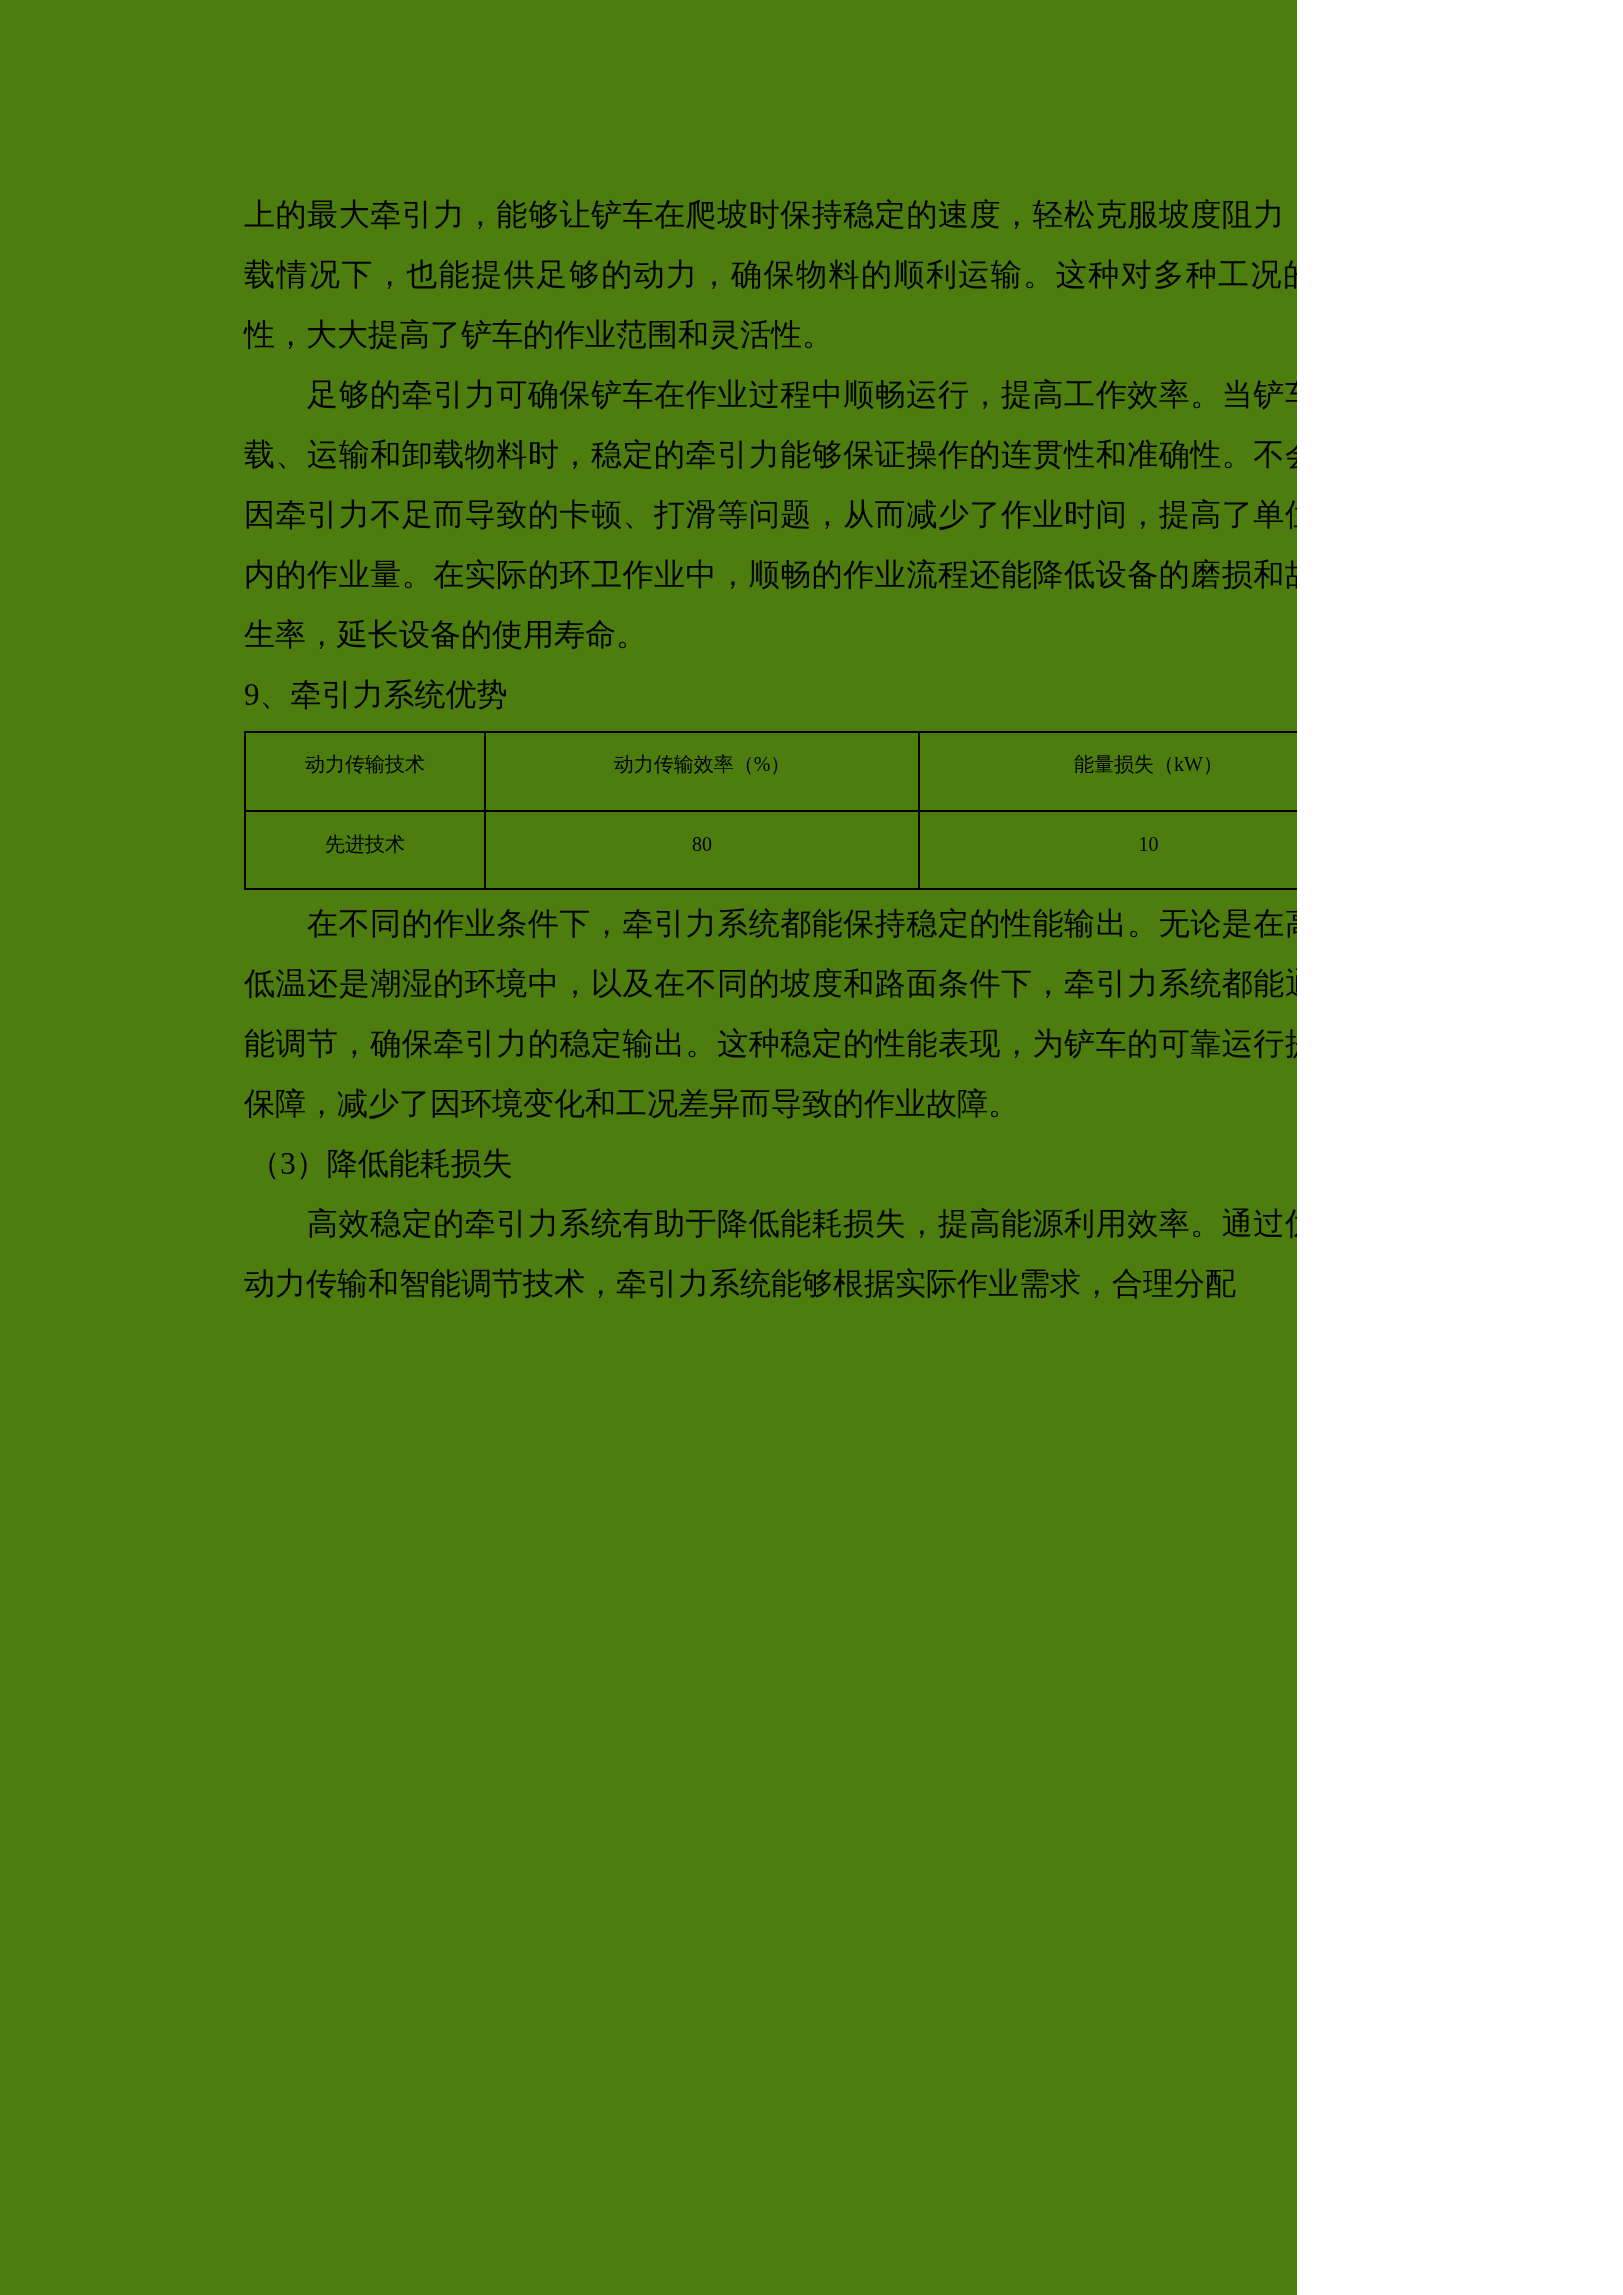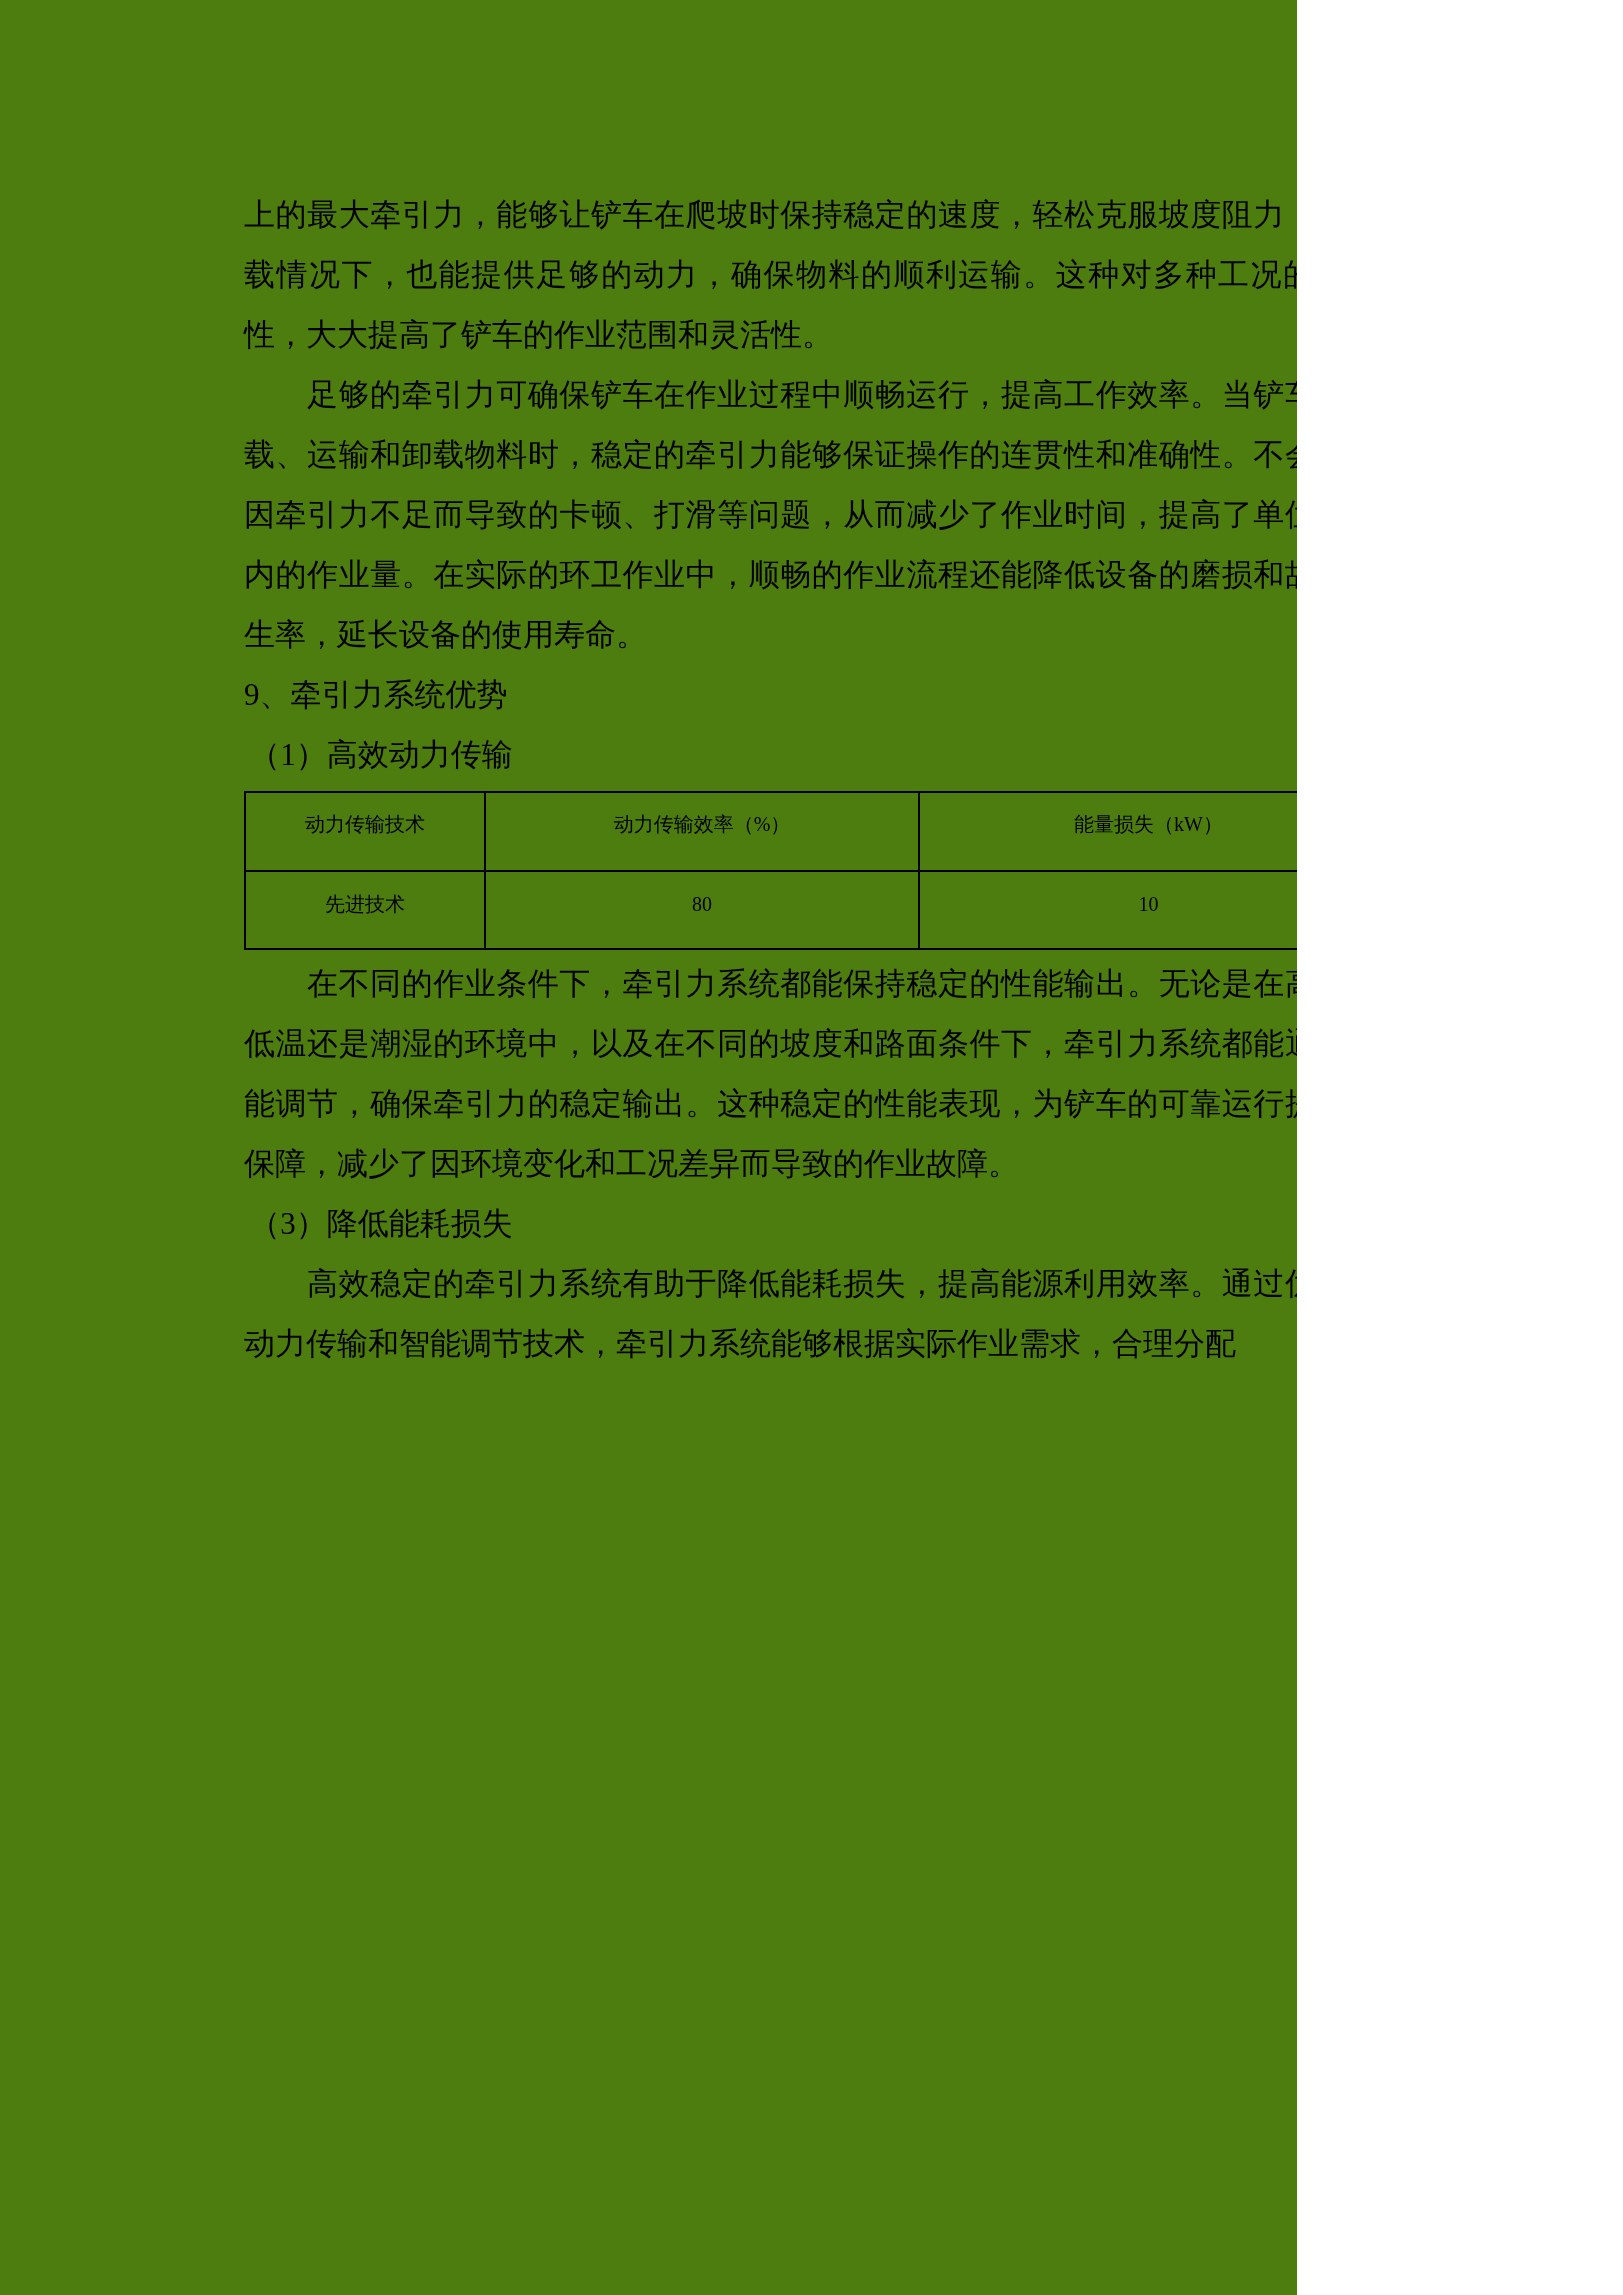--- a/index.html
+++ b/index.html
@@ -86,21 +86,20 @@
 <div class="page">
   <div class="content">
 
     <p class="para">上的最大牵引力，能够让铲车在爬坡时保持稳定的速度，轻松克服坡度阻力；在重载情况下，也能提供足够的动力，确保物料的顺利运输。这种对多种工况的适应性，大大提高了铲车的作业范围和灵活性。</p>
 
 
     <p class="para indent">足够的牵引力可确保铲车在作业过程中顺畅运行，提高工作效率。当铲车在装载、运输和卸载物料时，稳定的牵引力能够保证操作的连贯性和准确性。不会出现因牵引力不足而导致的卡顿、打滑等问题，从而减少了作业时间，提高了单位时间内的作业量。在实际的环卫作业中，顺畅的作业流程还能降低设备的磨损和故障发生率，延长设备的使用寿命。</p>
 
     <p class="heading">9、牵引力系统优势</p>
 
-    <p class="heading sub">（1）高效动力传输</p>
 
 
     <table class="data-table">
       <colgroup>
         <col class="c1">
           <col class="c2">
           <col class="c3">
       </colgroup>
       <tbody>
         <tr class="header-row">

